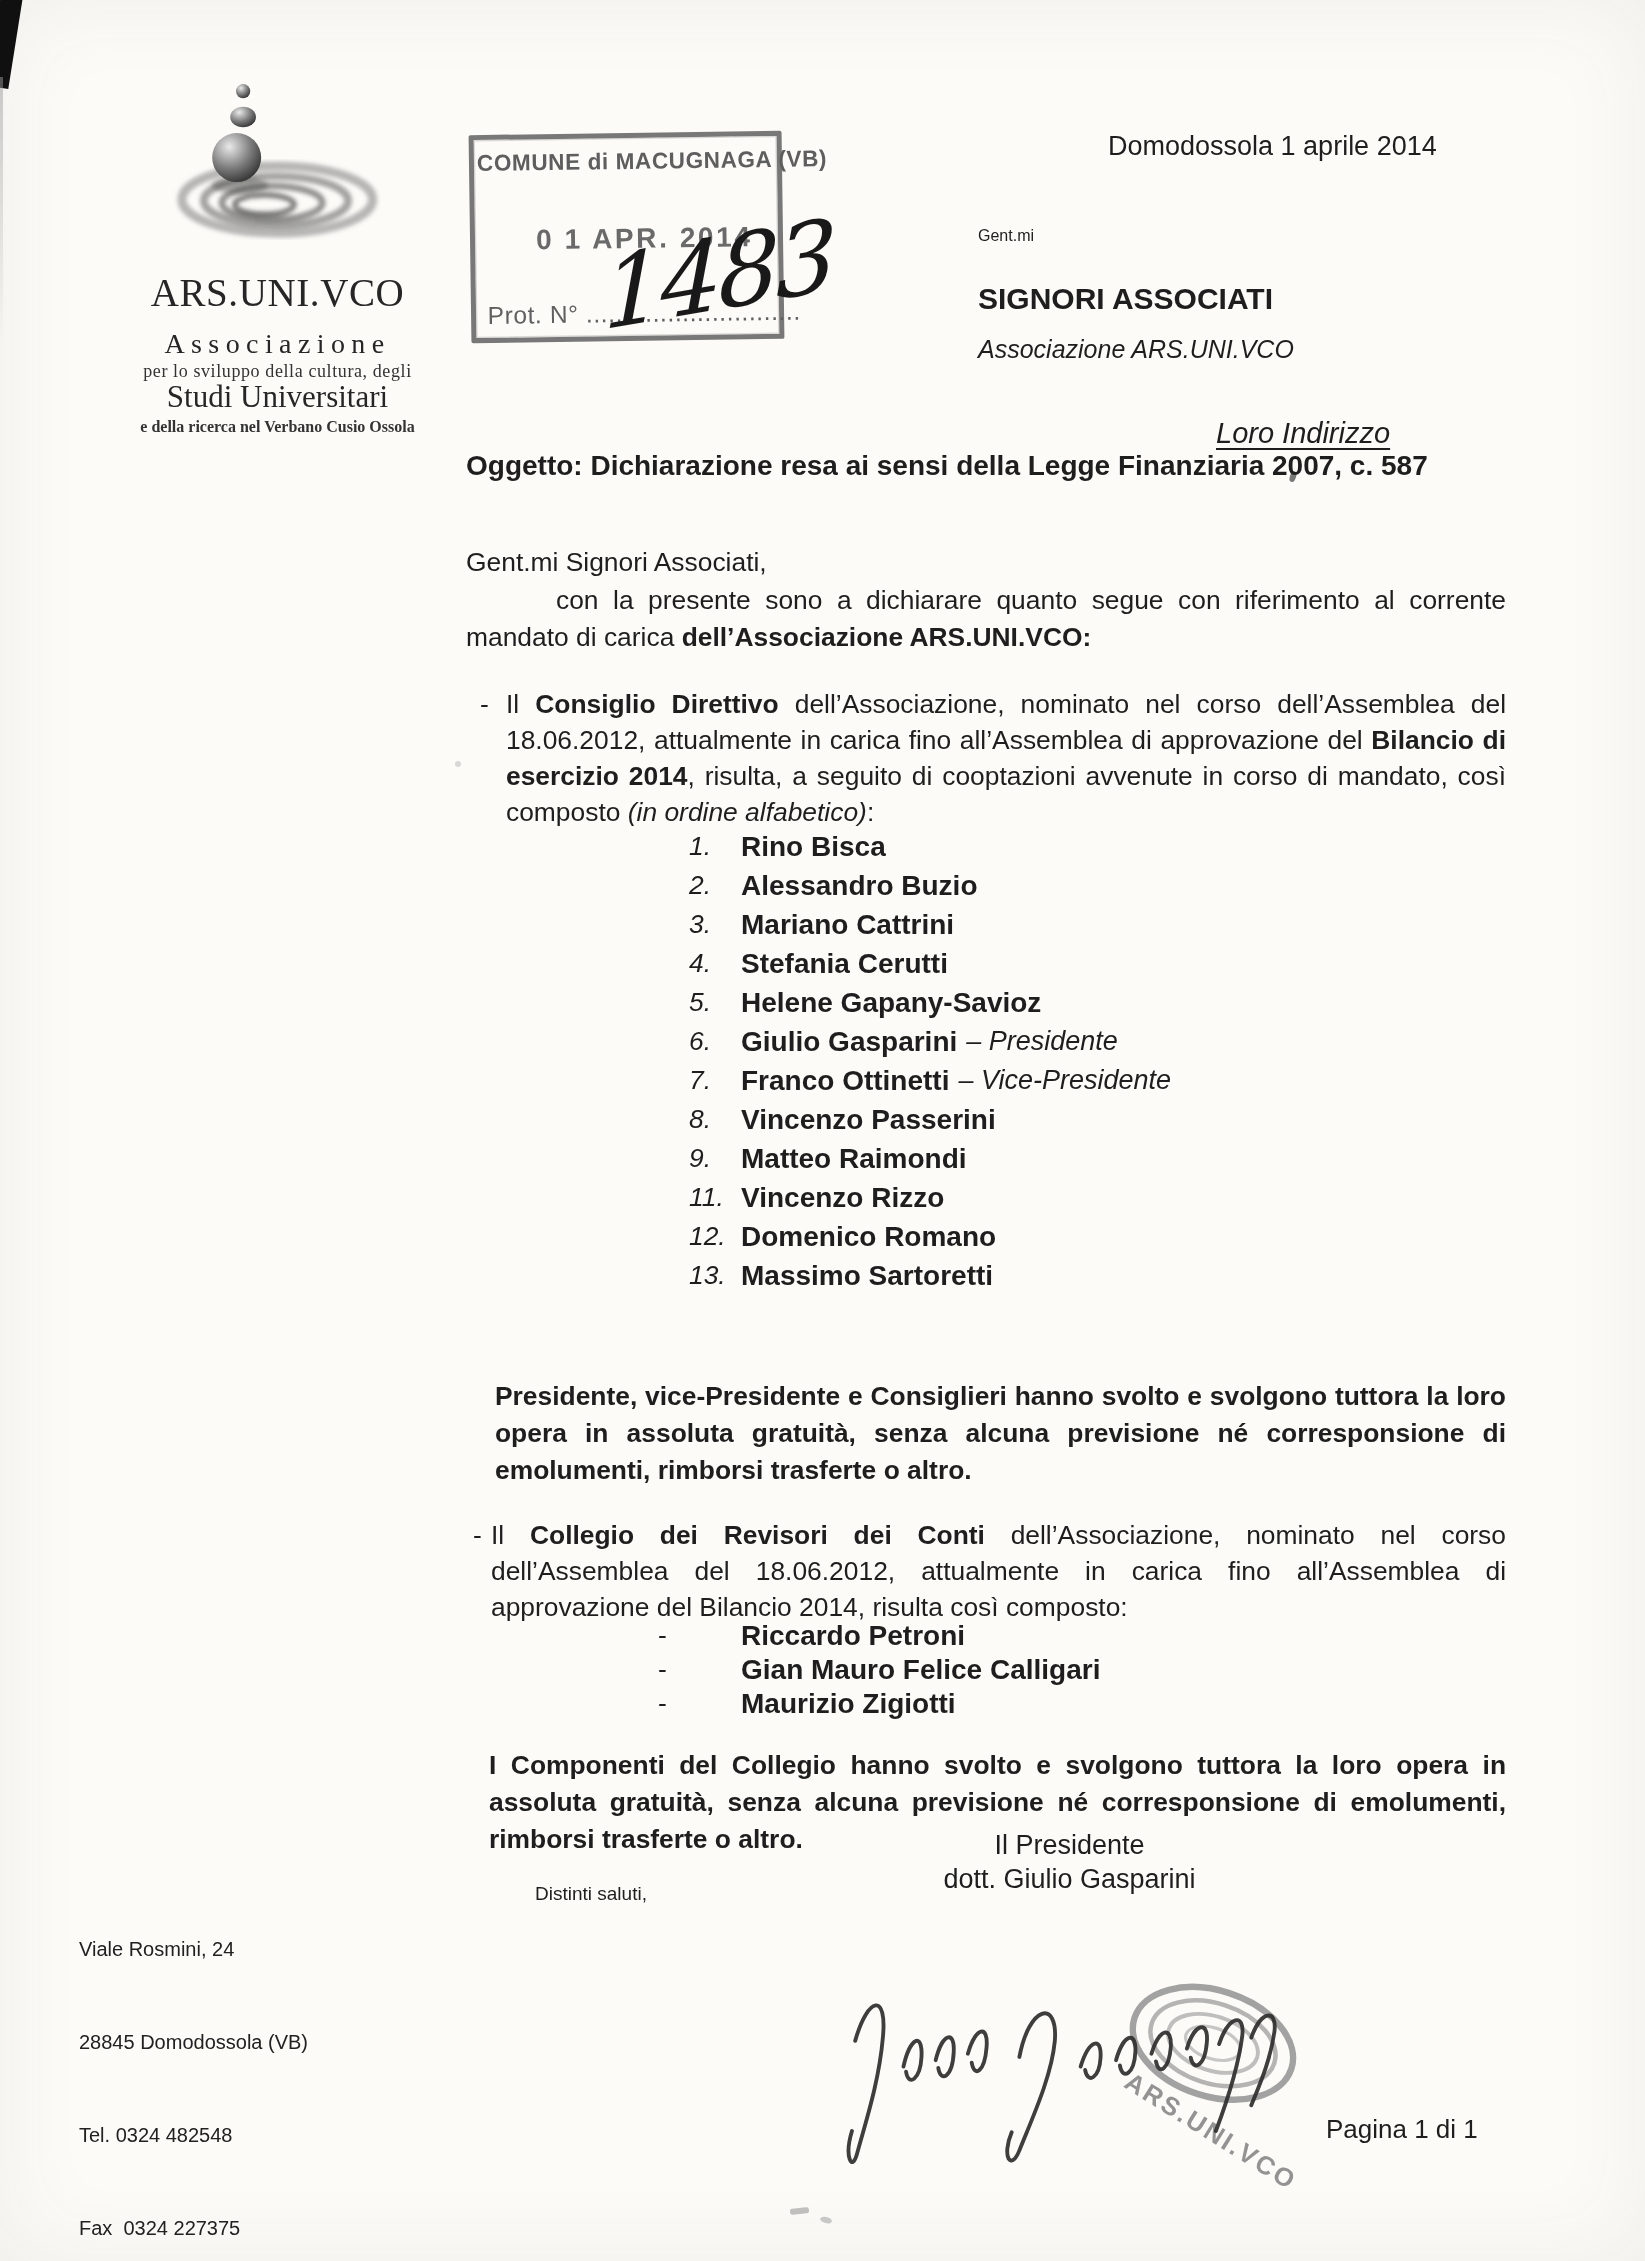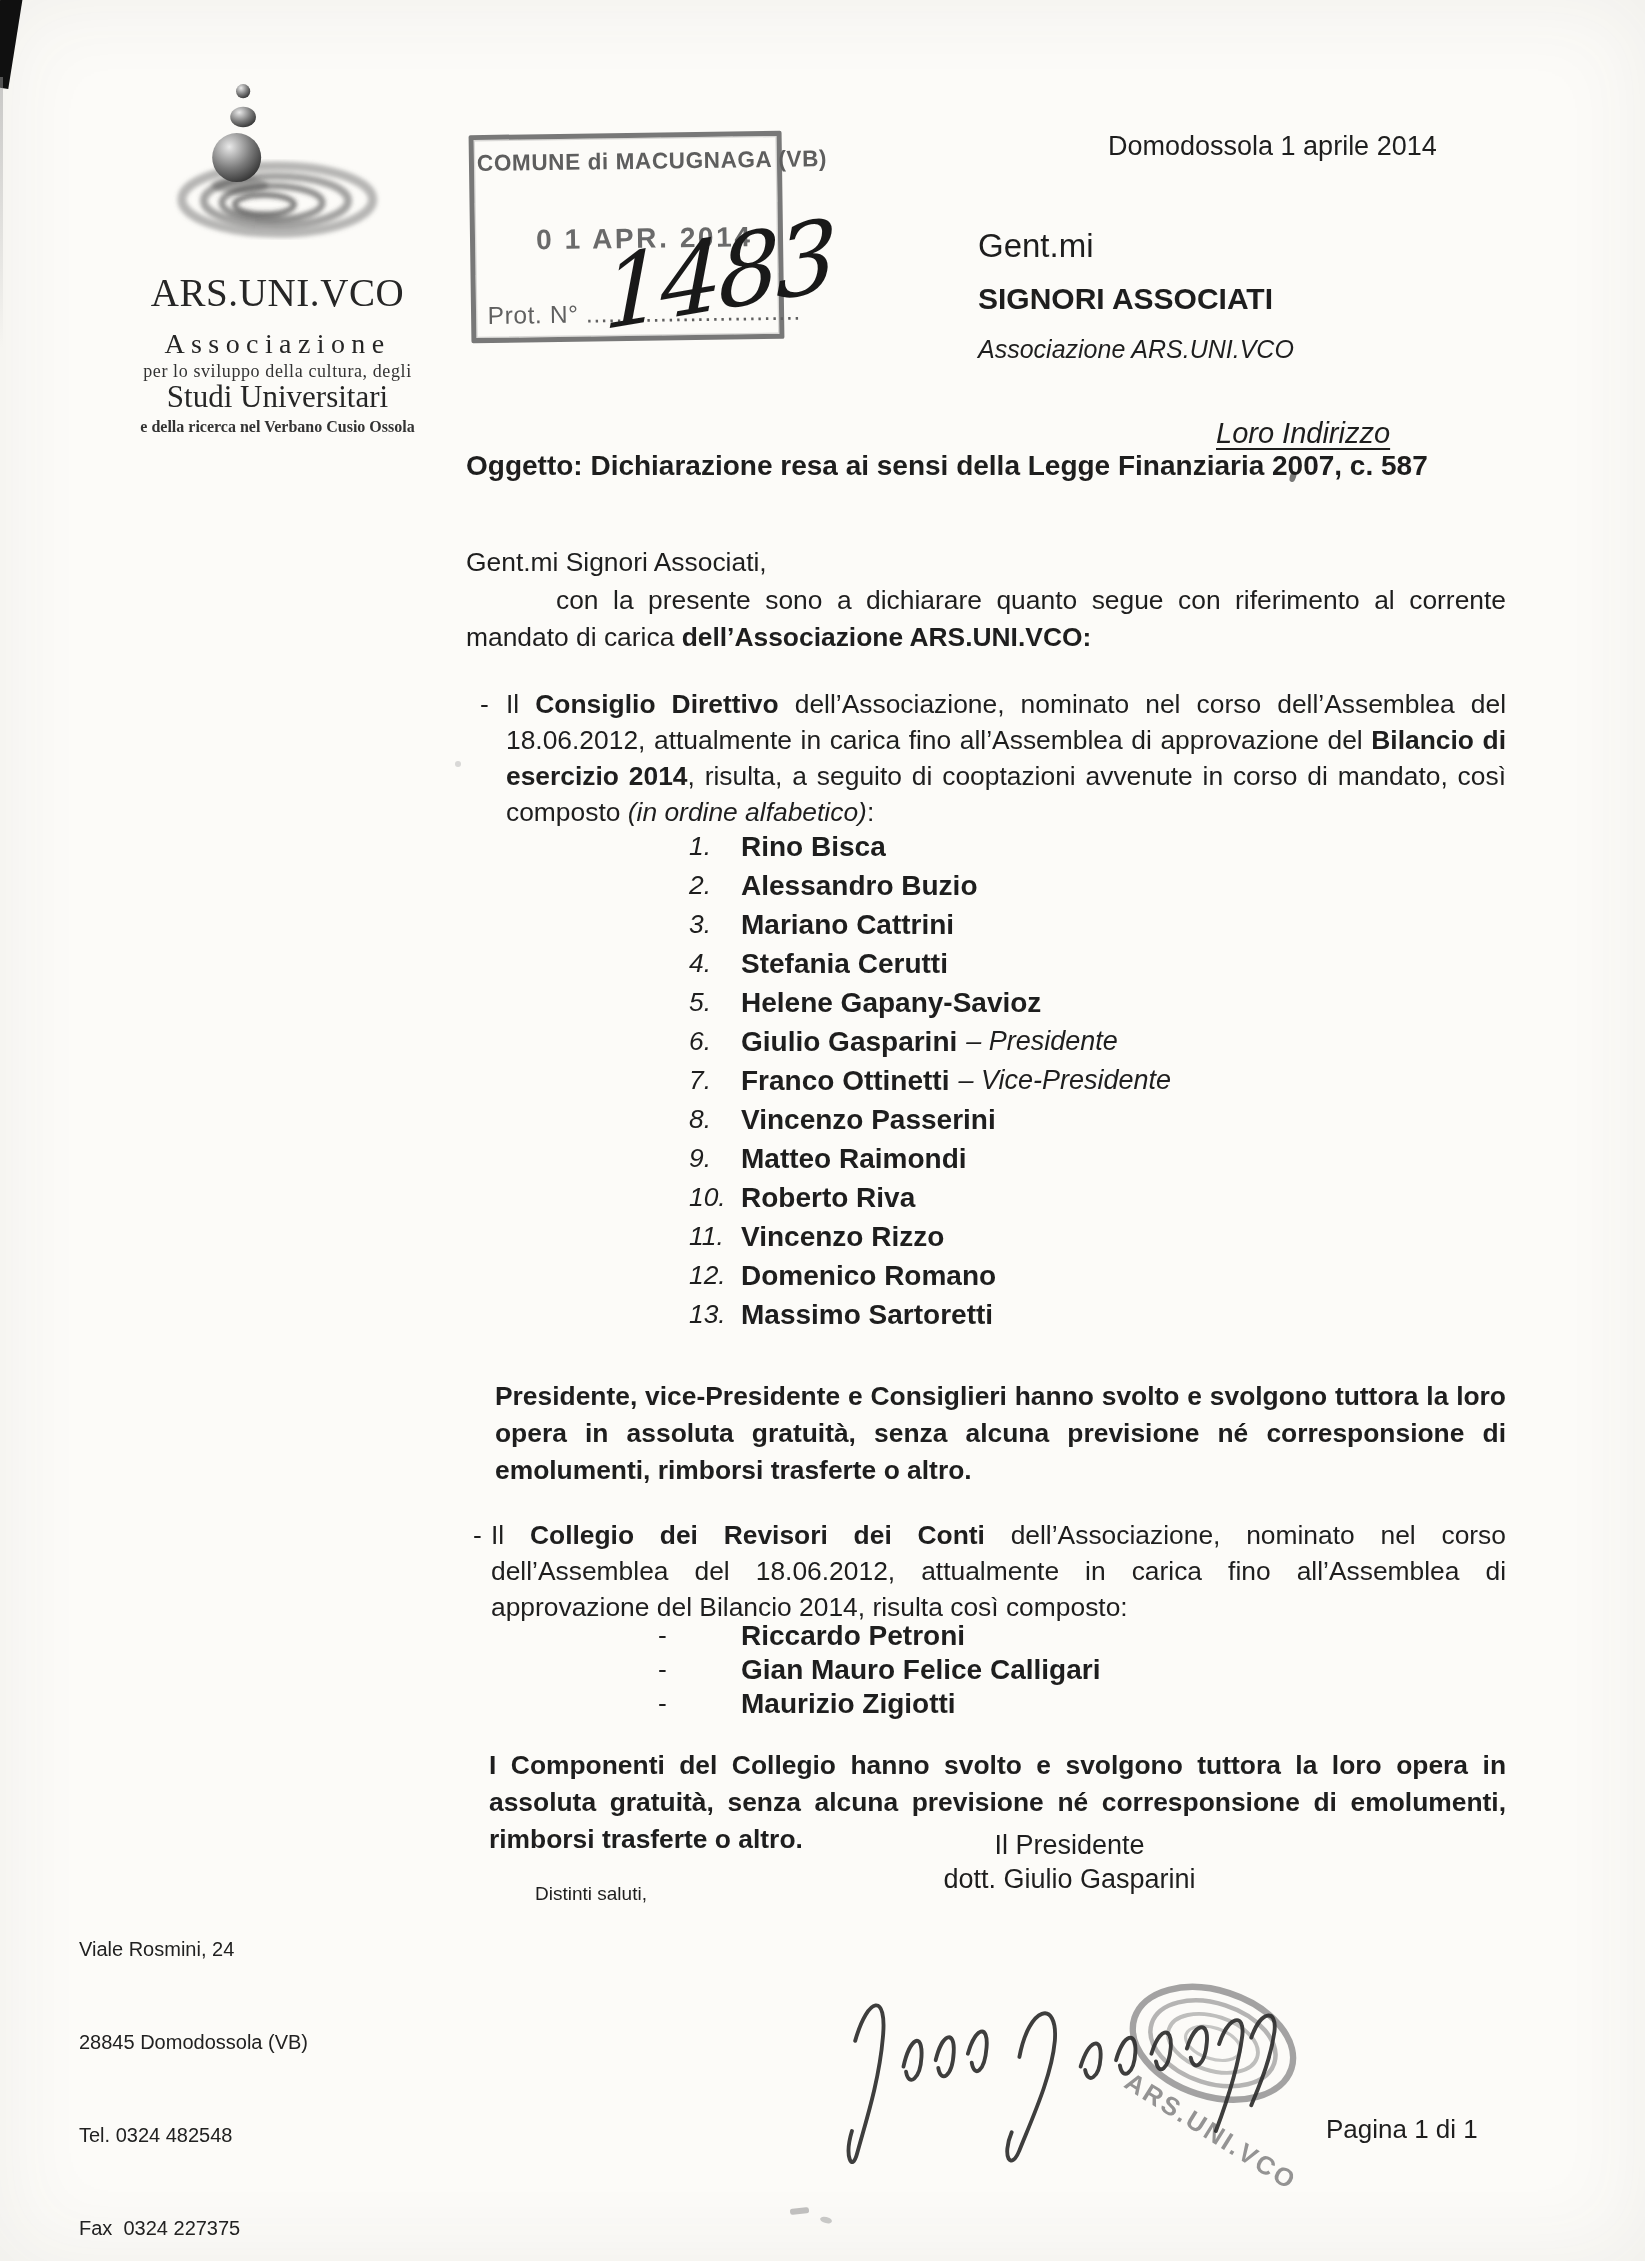--- a/index.html
+++ b/index.html
@@ -30,21 +30,21 @@
               letter-spacing:2.6px;color:#6a6a6a;white-space:nowrap;}
   .stamp-prot{position:absolute;bottom:7.7px;left:11.6px;font-size:24.5px;letter-spacing:0.6px;
               color:#606060;white-space:nowrap;}
   .stamp-number{position:absolute;left:126px;top:89px;font-family:"DejaVu Serif",serif;
                 font-style:italic;font-size:98px;line-height:1;color:#191919;
                 transform:rotate(-9deg) skewX(-10deg);letter-spacing:-3.9px;}
 
   
   .place-date{position:absolute;left:1108px;top:131px;font-size:27px;}
   .addr{position:absolute;left:978px;top:227px;width:451px;height:155px;}
-  .addr-l1{position:absolute;top:0;font-size:33px;}
+  .addr-l1{position:absolute;top:0;font-size:16px;}
   .addr-l2{position:absolute;top:55px;font-size:30px;font-weight:bold;}
   .addr-l3{position:absolute;top:108px;font-size:25px;font-style:italic;}
   .loro{position:absolute;left:1216px;top:417px;font-size:29px;font-style:italic;
         text-decoration:underline;text-decoration-thickness:1.9px;text-underline-offset:4.5px;}
 
   
   .subject{position:absolute;left:466px;top:450px;font-size:28px;font-weight:bold;white-space:nowrap;}
   .salutation{position:absolute;left:466px;top:547px;font-size:26.4px;}
   .intro{position:absolute;left:466px;top:582px;width:1040px;font-size:26.4px;line-height:37px;
          text-align:justify;text-indent:90px;margin:0;}
@@ -208,25 +208,20 @@
         <span class="num">8.</span>
         <span class="cname">Vincenzo Passerini</span>
         <span class="role"></span>
       </li>
     <li>
         <span class="num">9.</span>
         <span class="cname">Matteo Raimondi</span>
         <span class="role"></span>
       </li>
     <li>
-        <span class="num">10.</span>
-        <span class="cname">Roberto Riva</span>
-        <span class="role"></span>
-      </li>
-    <li>
         <span class="num">11.</span>
         <span class="cname">Vincenzo Rizzo</span>
         <span class="role"></span>
       </li>
     <li>
         <span class="num">12.</span>
         <span class="cname">Domenico Romano</span>
         <span class="role"></span>
       </li>
     <li>

